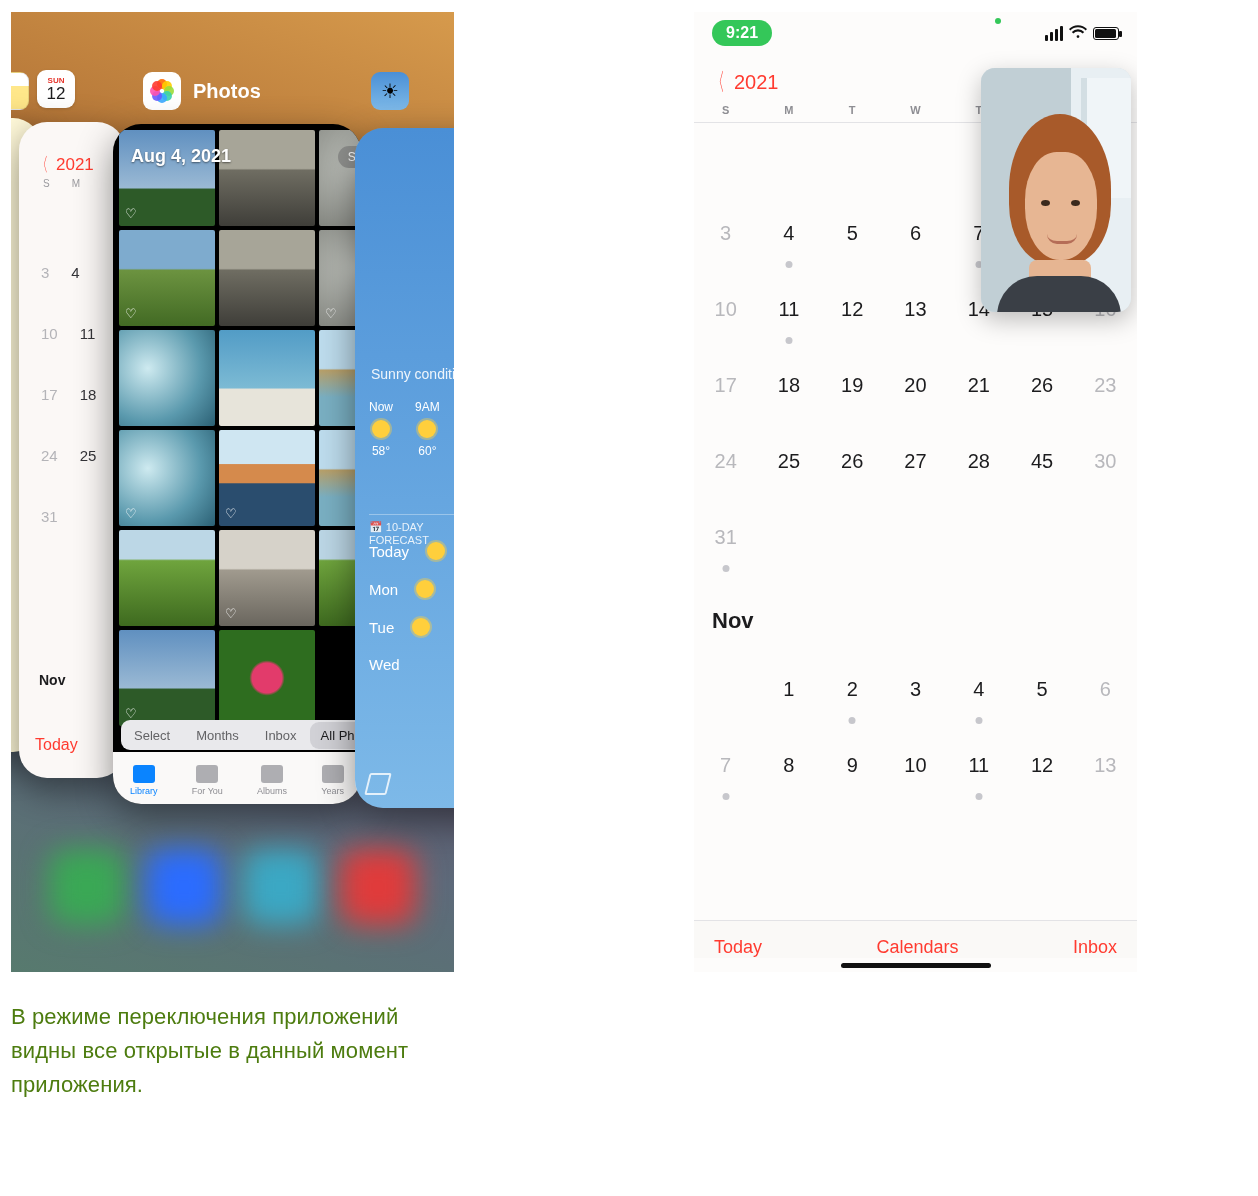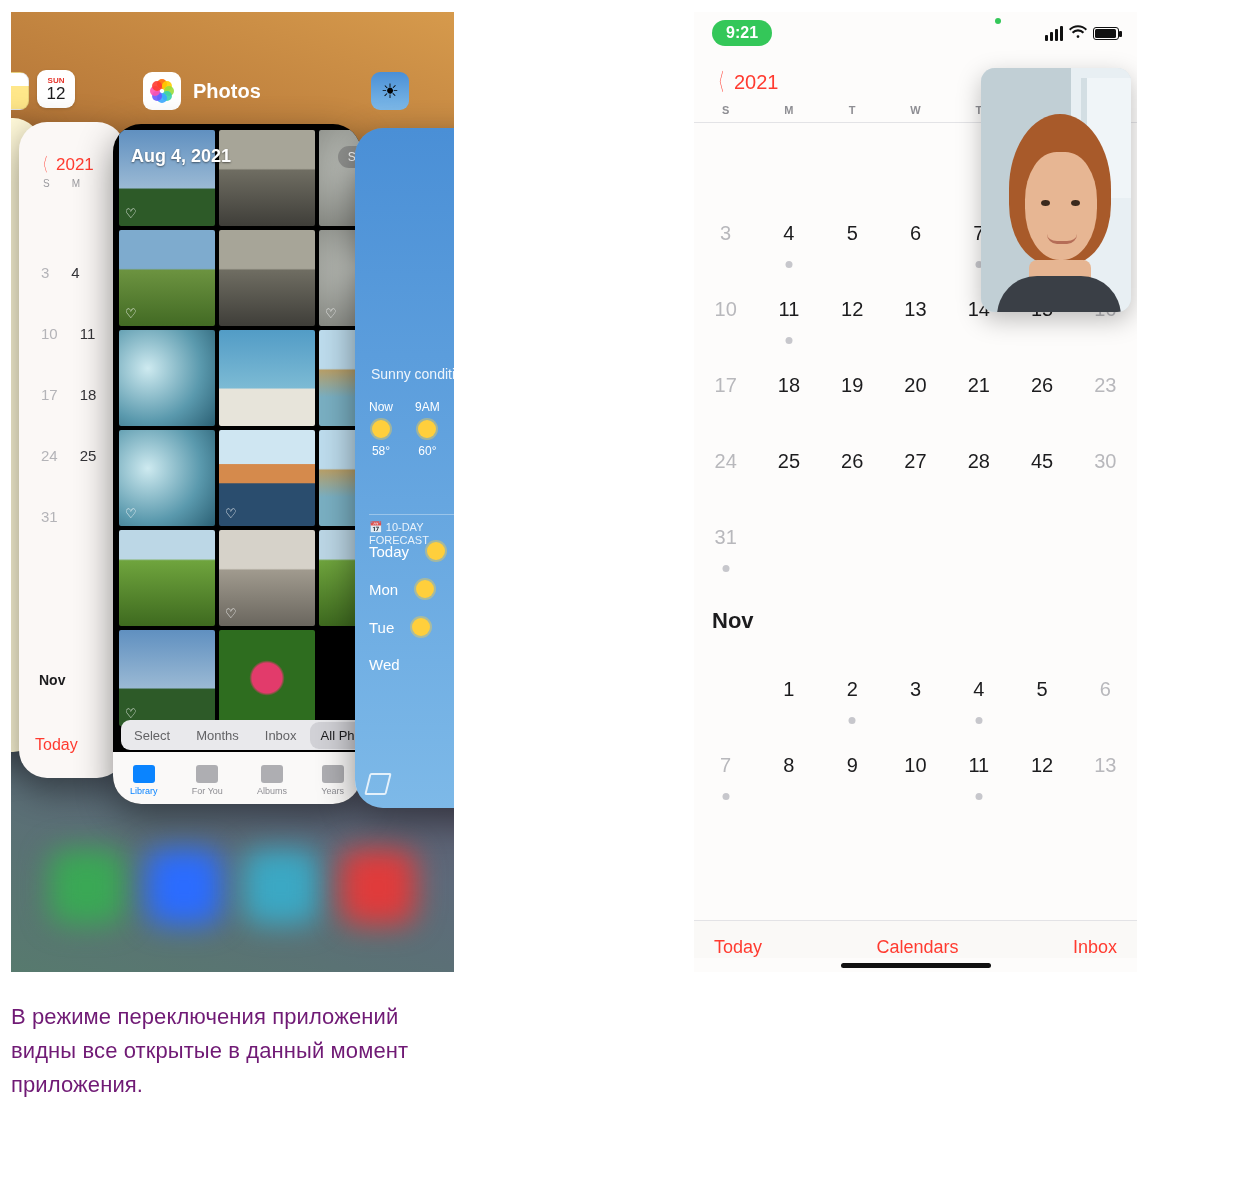--- a/index.html
+++ b/index.html
@@ -20,21 +20,21 @@
     padding: 12px 0 0 11px;
   }
   .col { display: flex; flex-direction: column; }
   .col-left  { width: 443px; }
   .col-right { width: 443px; }
 
   .caption {
     margin-top: 28px;
     font-size: 22px;
     line-height: 1.55;
-    color: #701a75;
+    color: #4d7c0f;
     letter-spacing: .1px;
   }
 
   
   .phone {
     position: relative;
     width: 443px;
     height: 960px;
     border-radius: 0;
     overflow: hidden;

